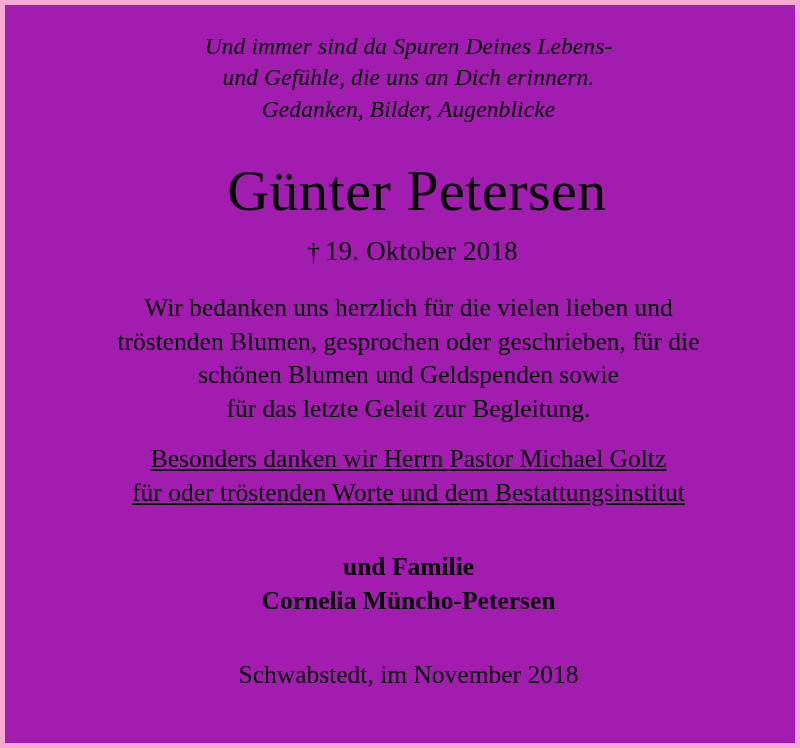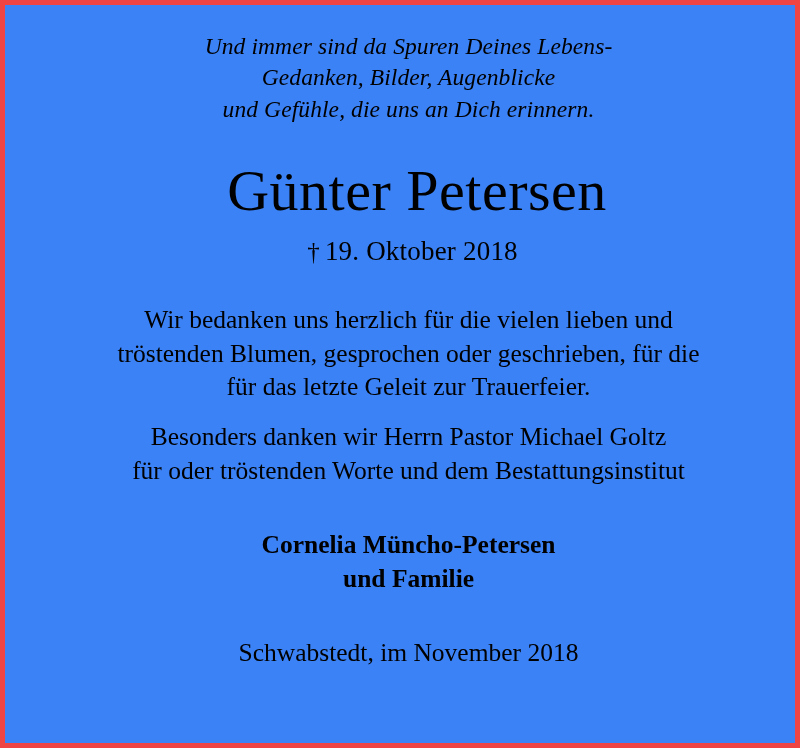--- a/index.html
+++ b/index.html
@@ -11,22 +11,22 @@
     width: 800px;
     height: 748px;
     font-family: "Liberation Serif", "DejaVu Serif", serif;
     color: #000000;
     overflow: hidden;
   }
   .notice {
     box-sizing: border-box;
     width: 800px;
     height: 748px;
-    border: 5px solid #ef4444;
-    background: #3b82f6;
+    border: 5px solid #f9a8d4;
+    background: #a21caf;
     padding: 26px 34px 18px 51px;
     display: flex;
     flex-direction: column;
     align-items: center;
     text-align: center;
   }
   .verse {
     font-style: italic;
     font-size: 23.5px;
     line-height: 1.33;
@@ -48,24 +48,25 @@
     margin: 14px 0 0 8px;
     letter-spacing: 0.2px;
   }
   .cross {
     font-size: 25px;
     padding-right: 5px;
   }
   .thanks {
     font-size: 25.5px;
     line-height: 1.33;
-    margin: 36px 0 0 0;
+    margin: 24px 0 0 0;
   }
   .thanks-2 {
     margin-top: 16px;
+    text-decoration: underline;
   }
   .para-line {
     display: block;
   }
   .signature {
     font-size: 25.5px;
     font-weight: bold;
     line-height: 1.33;
     margin: 40px 0 0 0;
   }
@@ -75,41 +76,42 @@
     text-align: right;
   }
 </style>
 </head>
 <body>
 
 <div class="notice">
 
   <div class="verse">
     <span class="verse-line">Und immer sind da Spuren Deines Lebens-</span>
+    <span class="verse-line">und Gefühle, die uns an Dich erinnern.</span>
     <span class="verse-line">Gedanken, Bilder, Augenblicke</span>
-    <span class="verse-line">und Gefühle, die uns an Dich erinnern.</span>
   </div>
 
   <div class="name">Günter Petersen</div>
 
   <div class="date">
     <span class="cross">†</span><span>19. Oktober 2018</span>
   </div>
 
   <div class="thanks">
     <span class="para-line">Wir bedanken uns herzlich für die vielen lieben und</span>
     <span class="para-line">tröstenden Blumen, gesprochen oder geschrieben, für die</span>
-    <span class="para-line">für das letzte Geleit zur Trauerfeier.</span>
+    <span class="para-line">schönen Blumen und Geldspenden sowie</span>
+    <span class="para-line">für das letzte Geleit zur Begleitung.</span>
   </div>
 
   <div class="thanks thanks-2">
     <span class="para-line">Besonders danken wir Herrn Pastor Michael Goltz</span>
     <span class="para-line">für oder tröstenden Worte und dem Bestattungsinstitut</span>
   </div>
 
   <div class="signature">
+    <span class="para-line">und Familie</span>
     <span class="para-line">Cornelia Müncho-Petersen</span>
-    <span class="para-line">und Familie</span>
   </div>
 
   <div class="place">Schwabstedt, im November 2018</div>
 
 </div>
 
 </body></html>

